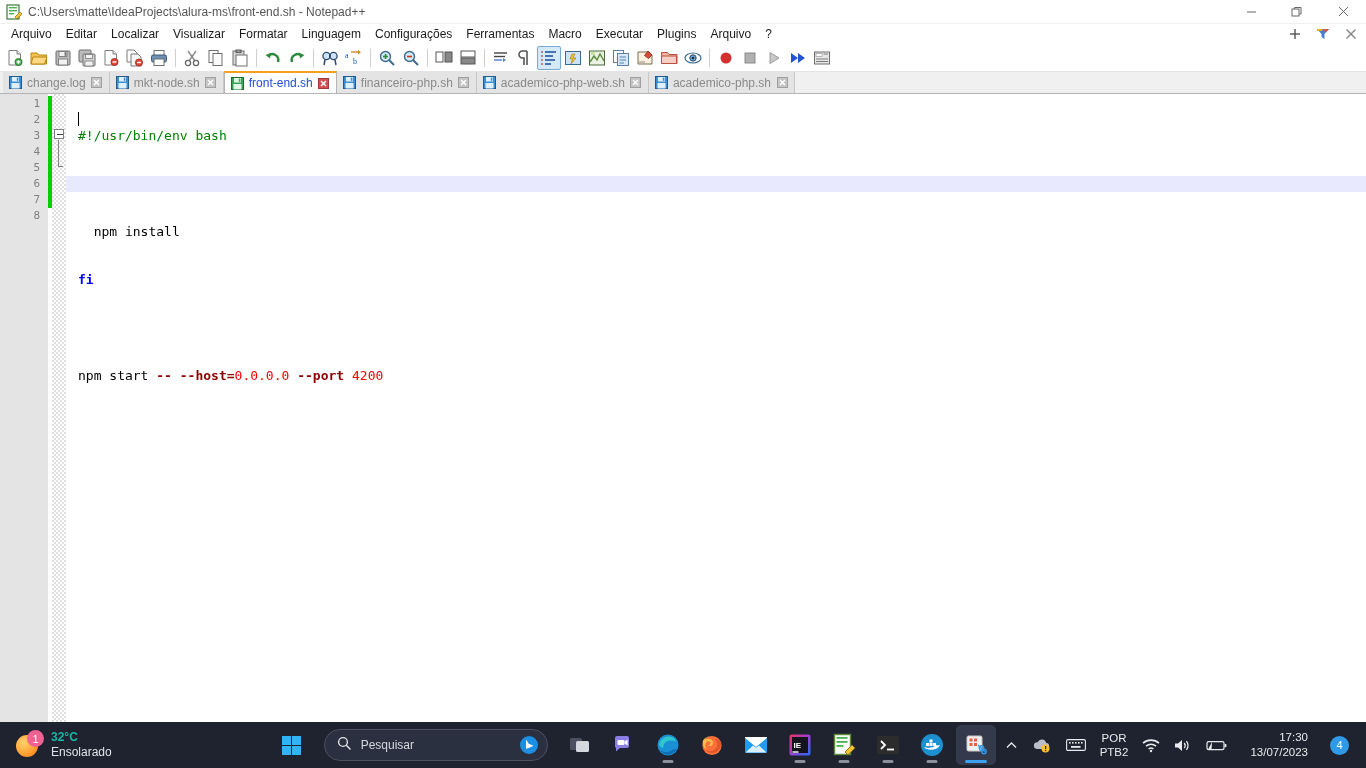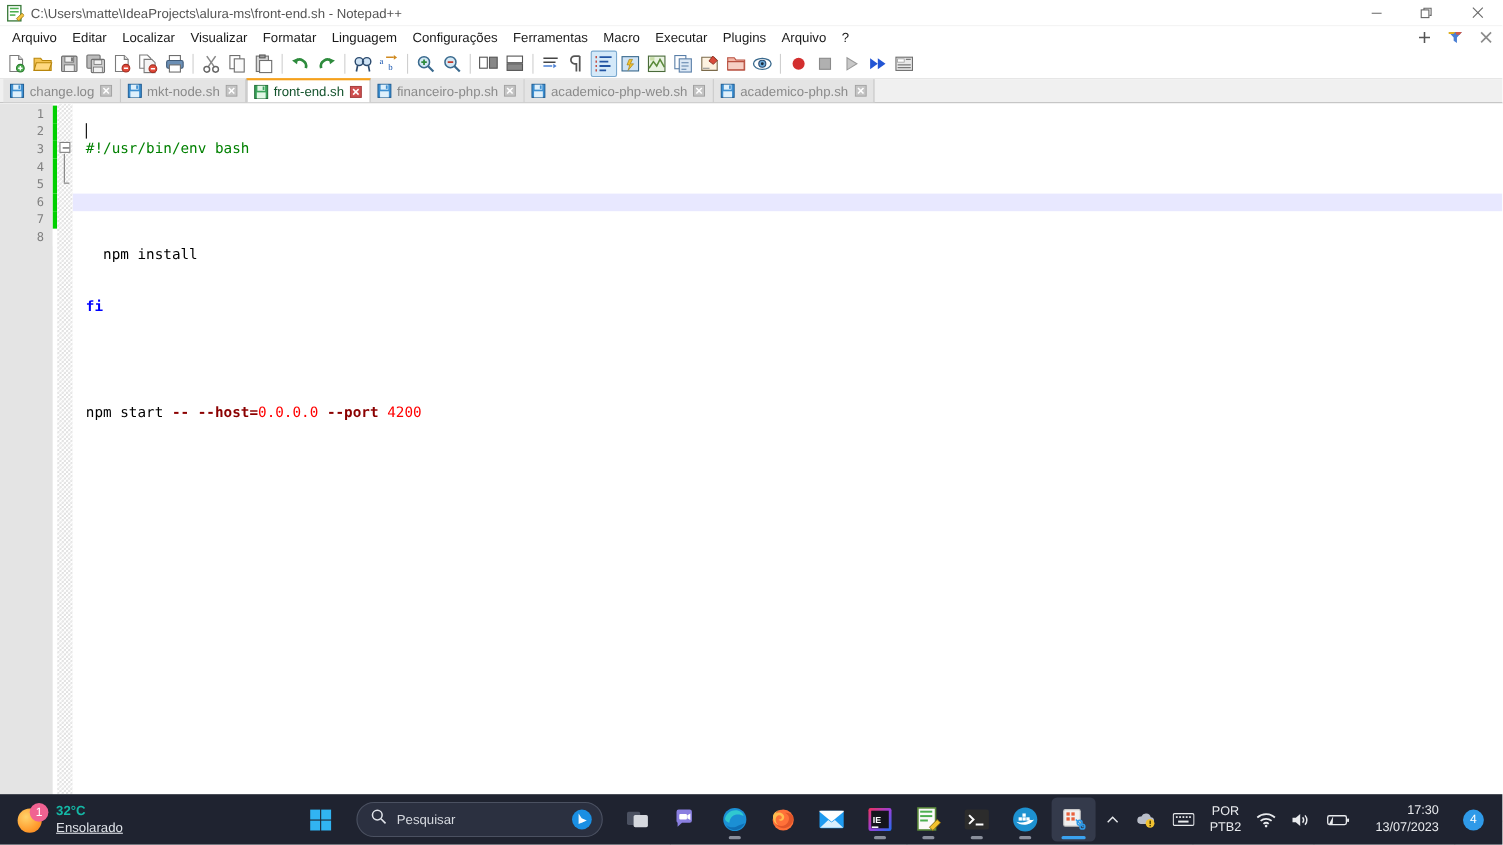--- a/index.html
+++ b/index.html
@@ -48,21 +48,21 @@
     height: 22px; background: #f0f0f0; display: flex; align-items: flex-end;
     flex: 0 0 22px; border-bottom: 1px solid #b4b4b4; padding-left: 3px;
   }
   .tab {
     height: 21px; display: flex; align-items: center; gap: 5px;
     padding: 0 6px 0 6px; font-size: 12px; color: #8a8a8a;
     background: #e4e4e4; border-right: 1px solid #c8c8c8; position: relative;
     white-space: nowrap;
   }
   .tab.active {
-    background: #ffffff; color: #14532d; font-weight: normal;
+    background: #ffffff; color: #1d4ed8; font-weight: normal;
     border-top: 2px solid #f5a11d; height: 22px; border-right: 1px solid #b4b4b4;
     border-left: 1px solid #b4b4b4;
   }
   .tab .floppy { width: 13px; height: 13px; flex: 0 0 13px; }
   .tab .tclose { width: 12px; height: 12px; flex: 0 0 12px; display: flex; align-items: center; justify-content: center; }
 
   
   .editor-wrap { flex: 1 1 auto; display: flex; background: #ffffff; position: relative; overflow: hidden; }
   .gutter {
     width: 48px; background: #e4e4e4; flex: 0 0 48px;
@@ -129,21 +129,21 @@
   .weather .sun .ball {
     position: absolute; left: 2px; top: 4px; width: 22px; height: 22px; border-radius: 50%;
     background: radial-gradient(circle at 35% 35%, #ffd36b 0%, #ff9d2e 60%, #f37c1b 100%);
   }
   .weather .sun .badge {
     position: absolute; right: -2px; top: -1px; width: 17px; height: 17px; border-radius: 50%;
     background: #f06292; color: #fff; font-size: 11px; display: flex; align-items: center; justify-content: center;
   }
   .weather .wtxt { line-height: 15px; }
   .weather .wtemp { font-size: 12px; font-weight: bold; color: #14b8a6; }
-  .weather .wdesc { font-size: 12px; color: #dfe2e8; text-decoration: underline; }
+  .weather .wdesc { font-size: 12px; color: #dfe2e8; }
 
   .tb-center { display: flex; align-items: center; gap: 0px; }
   .start-btn { width: 44px; height: 40px; display: flex; align-items: center; justify-content: center; border-radius: 4px; }
   .winlogo { width: 19px; height: 19px; display: grid; grid-template-columns: 9px 9px; grid-template-rows: 9px 9px; gap: 1px; }
   .winlogo i { background: #31b4f2; display: block; }
 
   .searchbox {
     width: 224px; height: 32px; background: #2b3040; border: 1px solid #4b5161;
     border-radius: 17px; display: flex; align-items: center; gap: 9px;
     padding: 0 8px 0 12px; margin: 0 10px;

